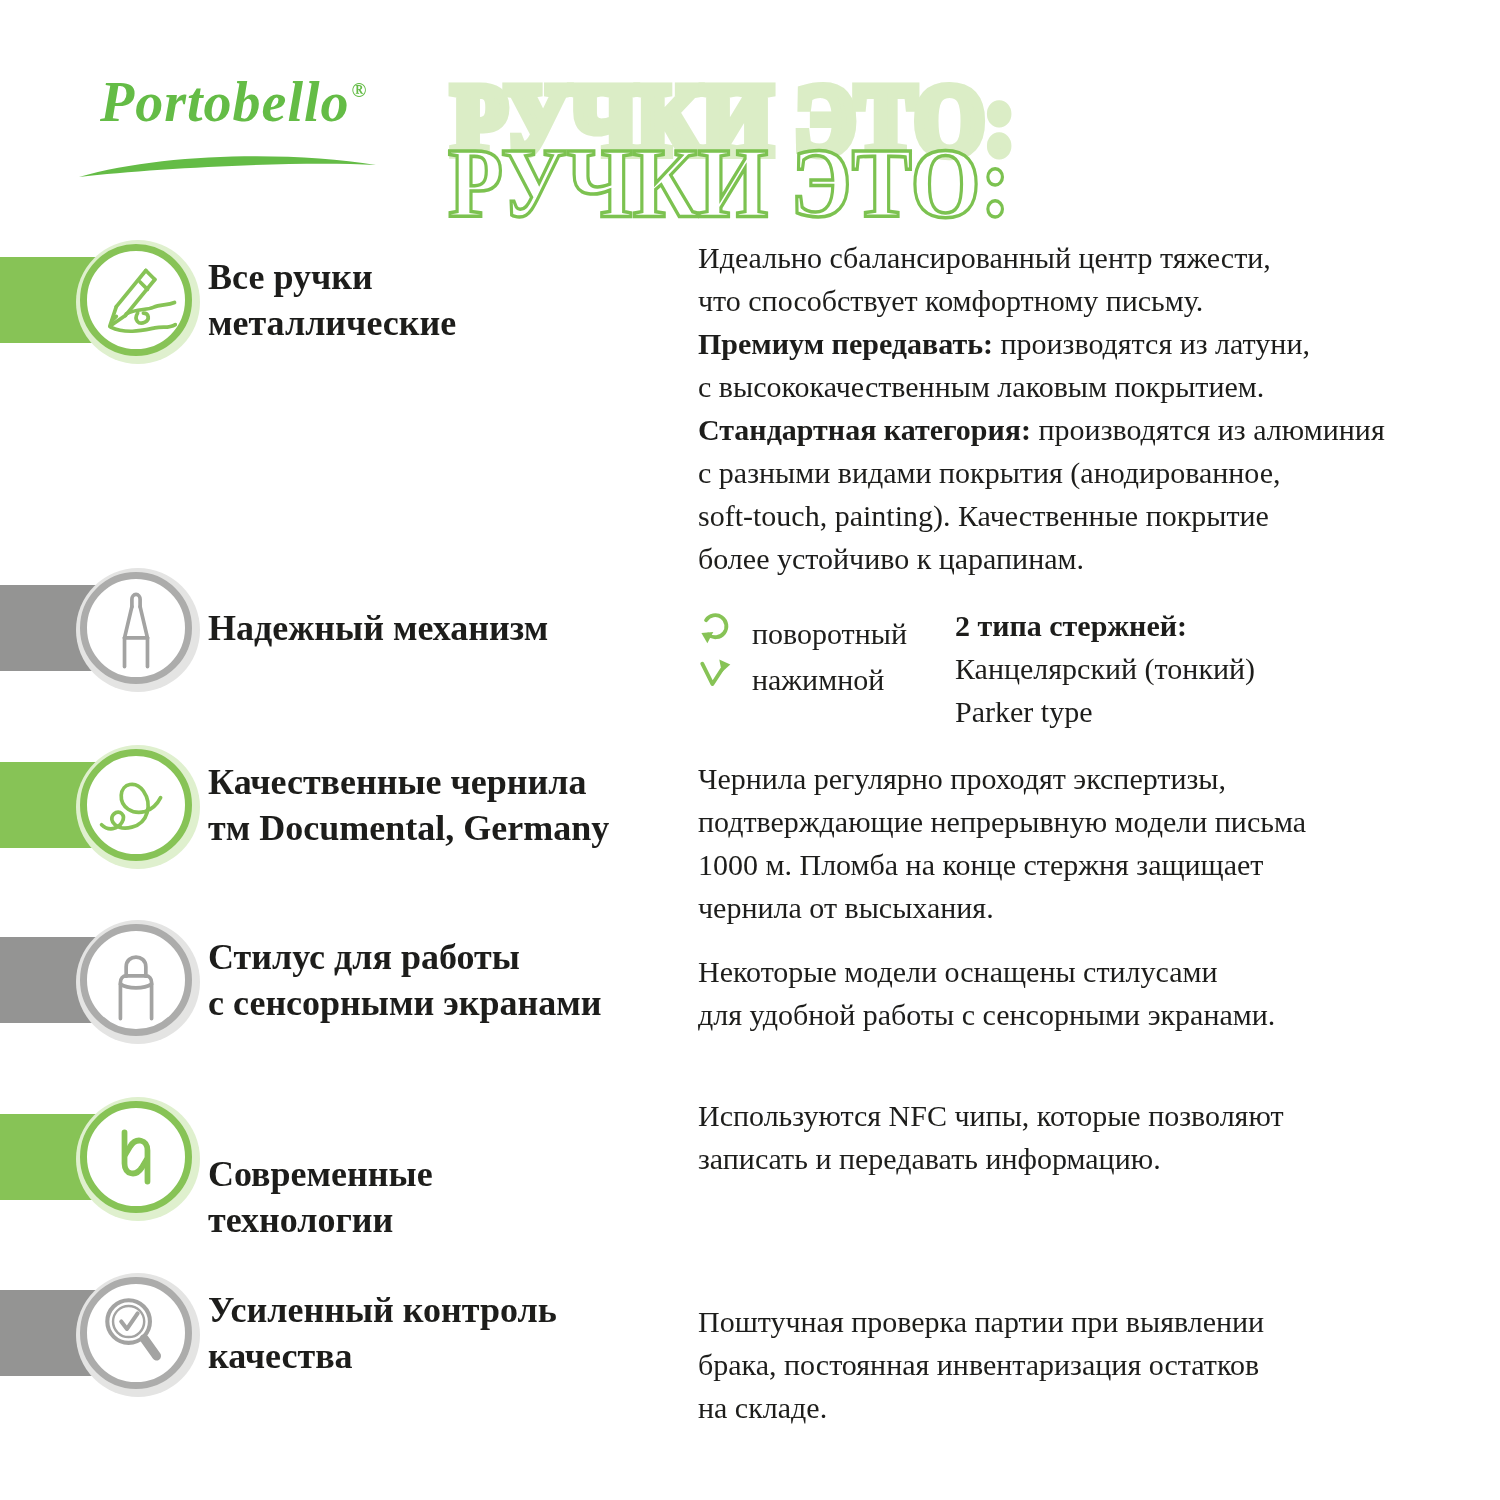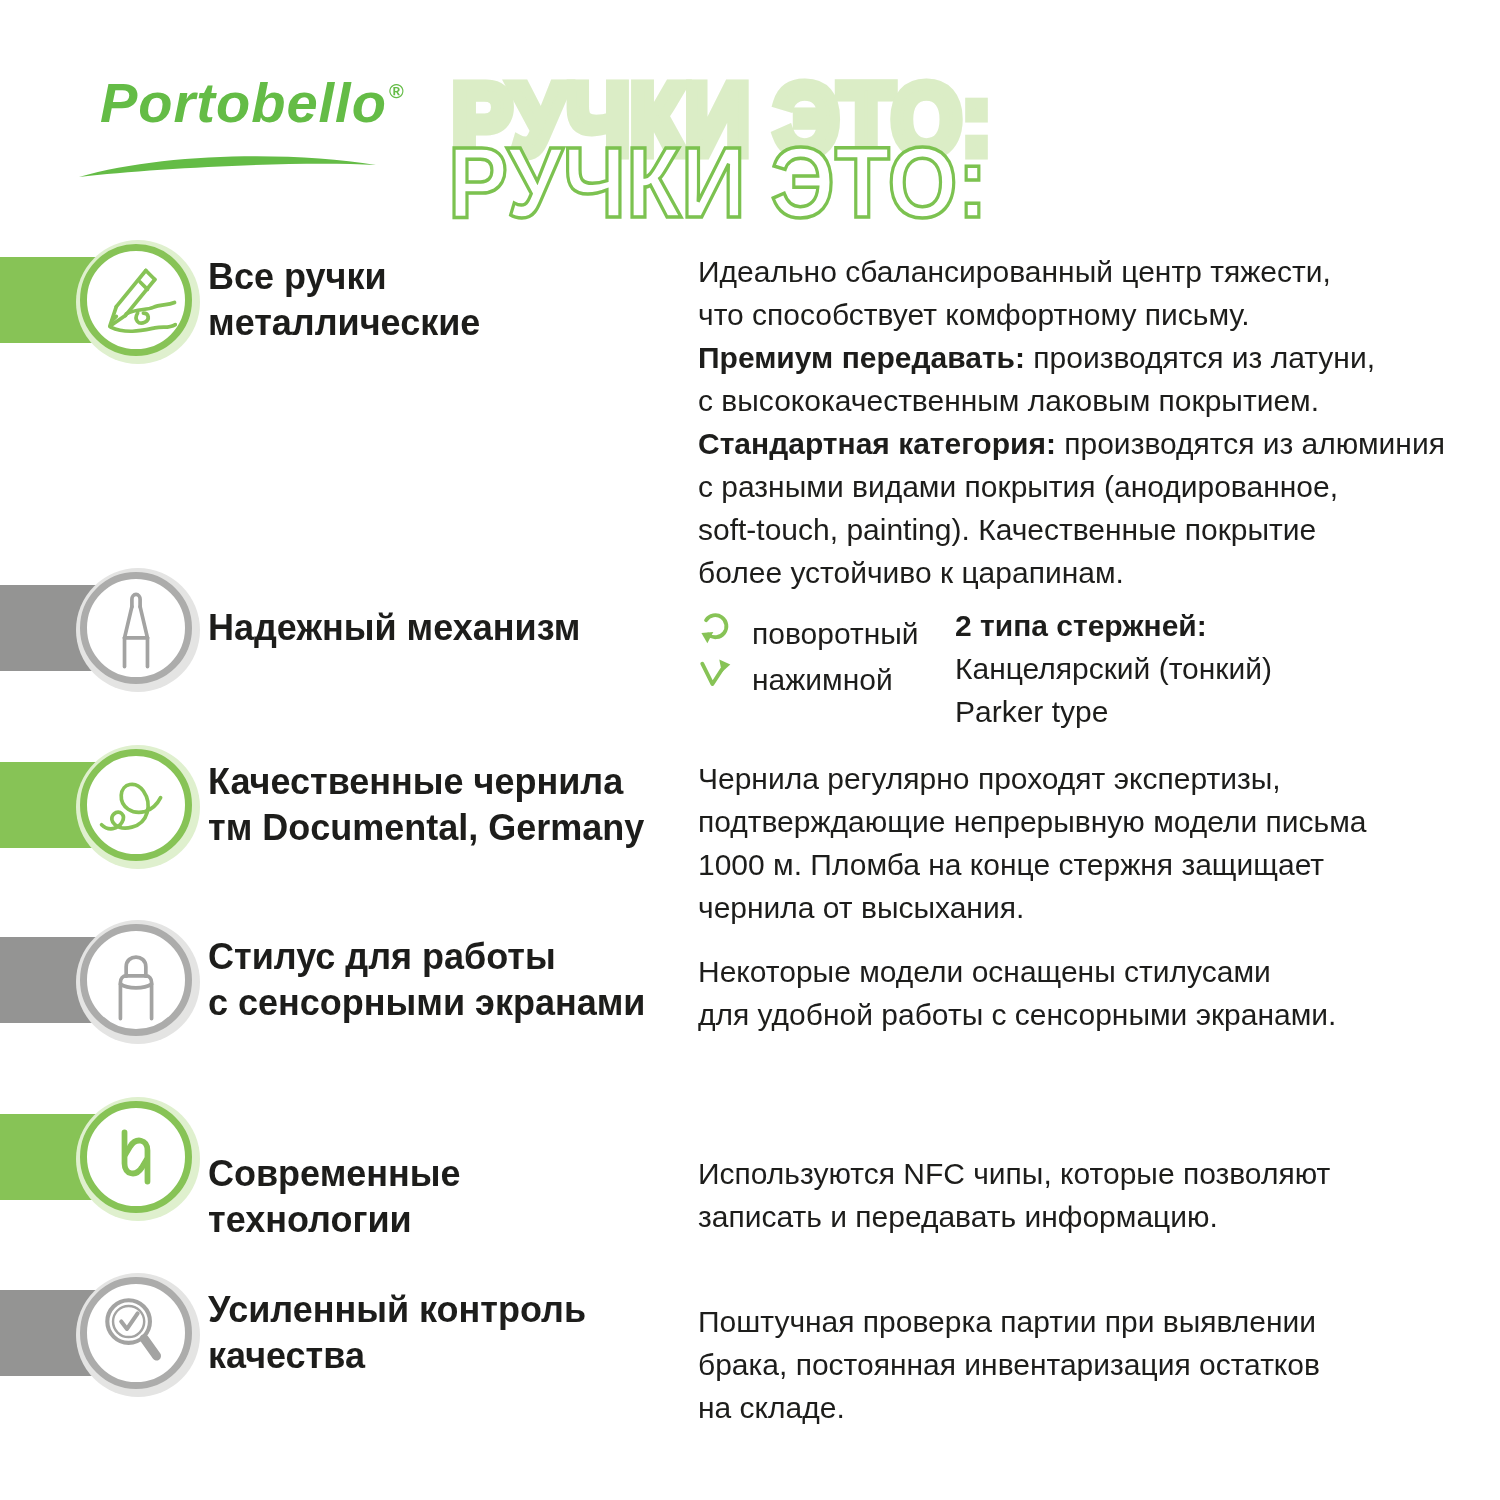--- a/index.html
+++ b/index.html
@@ -1,17 +1,17 @@
 <!DOCTYPE html>
 <html><head>
 <meta charset="utf-8">
 <style>
   html,body{margin:0;padding:0;background:#ffffff;}
   #page{position:relative;width:1500px;height:1500px;background:#ffffff;overflow:hidden;
-        font-family:Liberation Sans, sans-serif;color:#1d1d1b;}
+        font-family:Liberation Serif, serif;color:#1d1d1b;}
 
   
   .logo{position:absolute;left:100px;top:70px;font-size:56px;font-weight:bold;font-style:italic;
         color:#64bc46;letter-spacing:1px;}
   .logo sup{font-size:20px;font-style:normal;position:relative;top:-4px;left:2px;}
   .swoosh{position:absolute;left:76px;top:150px;width:305px;height:32px;}
   .title,.title-glow{position:absolute;font-size:100px;font-weight:bold;letter-spacing:0px;
         transform:scaleX(.9);transform-origin:left top;white-space:nowrap;}
   .title-glow{left:452px;top:62px;color:#dbedc6;-webkit-text-stroke:11px #dbedc6;z-index:0;}
   .title{left:448px;top:58px;color:#ffffff;-webkit-text-stroke:3.5px #7cc250;z-index:1;}
@@ -63,21 +63,21 @@
         <path d="M26,58 L18,82 L37,69"></path>
         <path d="M21,75 L26,70"></path>
         <path d="M55,28 L64,37"></path>
         <path d="M38,67 C52,60 62,63 71,59 C80,55 88,57 97,53"></path>
         <path d="M52,66 C47,74 53,81 61,77 C67,74 66,66 59,66"></path>
         <path d="M19,83 C38,92 58,87 73,84 C84,82 90,85 98,80"></path>
       </svg>
     </div>
     <h2 class="heading" style="top:254px">Все ручки
 металлические</h2>
-    <p class="desc" style="top:250px"><span>Идеально сбалансированный центр тяжести,
+    <p class="desc" style="top:236px"><span>Идеально сбалансированный центр тяжести,
 что способствует комфортному письму.
 </span><b>Премиум передавать:</b><span> производятся из латуни,
 с высококачественным лаковым покрытием.
 </span><b>Стандартная категория:</b><span> производятся из алюминия
 с разными видами покрытия (анодированное,
 soft-touch, painting). Качественные покрытие
 более устойчиво к царапинам.</span></p>
   </section>
 
   <section>
@@ -150,21 +150,21 @@
     <div class="bar green" style="top:1114px"></div>
     <div class="halo green" style="top:1097px"></div>
     <div class="circle green" style="top:1101px">
       <svg width="82" height="82" viewBox="0 0 100 100" fill="none" stroke="#87c356" stroke-width="7" stroke-linecap="round">
         <path d="M36,20 L36,58 C36,72 50,74 57,63 L63,53"></path>
         <path d="M64,80 L64,42 C64,28 50,26 43,37 L37,47"></path>
       </svg>
     </div>
     <h2 class="heading" style="top:1151px">Современные
 технологии</h2>
-    <p class="desc" style="top:1152px">Используются NFC чипы, которые позволяют
+    <p class="desc" style="top:1094px">Используются NFC чипы, которые позволяют
 записать и передавать информацию.</p>
   </section>
 
   <section>
     <div class="bar gray" style="top:1290px"></div>
     <div class="halo gray" style="top:1273px"></div>
     <div class="circle gray" style="top:1277px">
       <svg width="82" height="82" viewBox="0 0 100 100" fill="none" stroke="#a3a3a2" stroke-linecap="round" stroke-linejoin="round">
         <circle cx="41" cy="36" r="26" stroke-width="5"></circle>
         <circle cx="41" cy="36" r="19" stroke-width="3"></circle>

